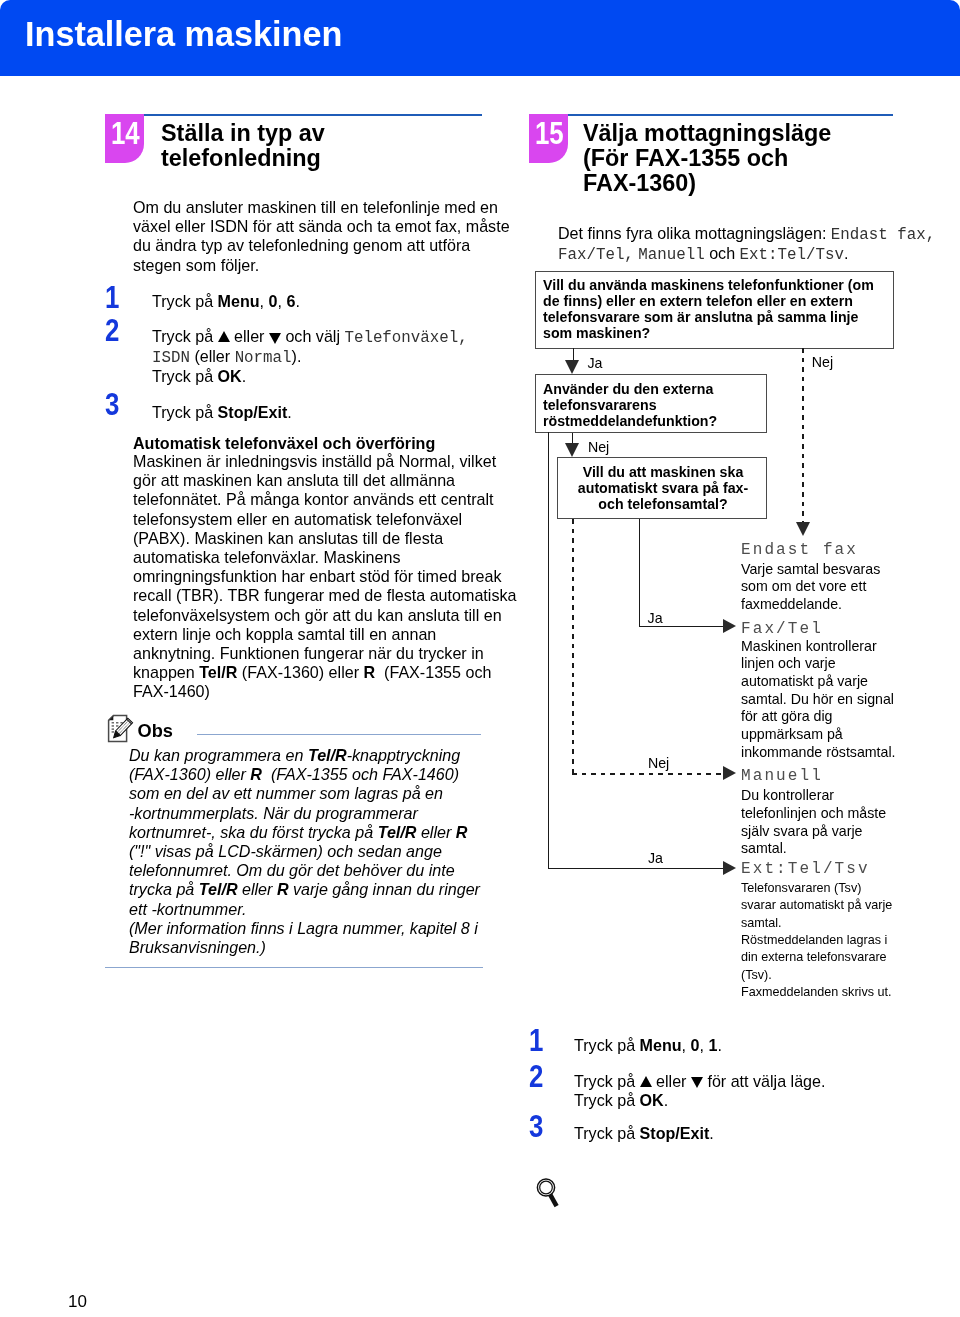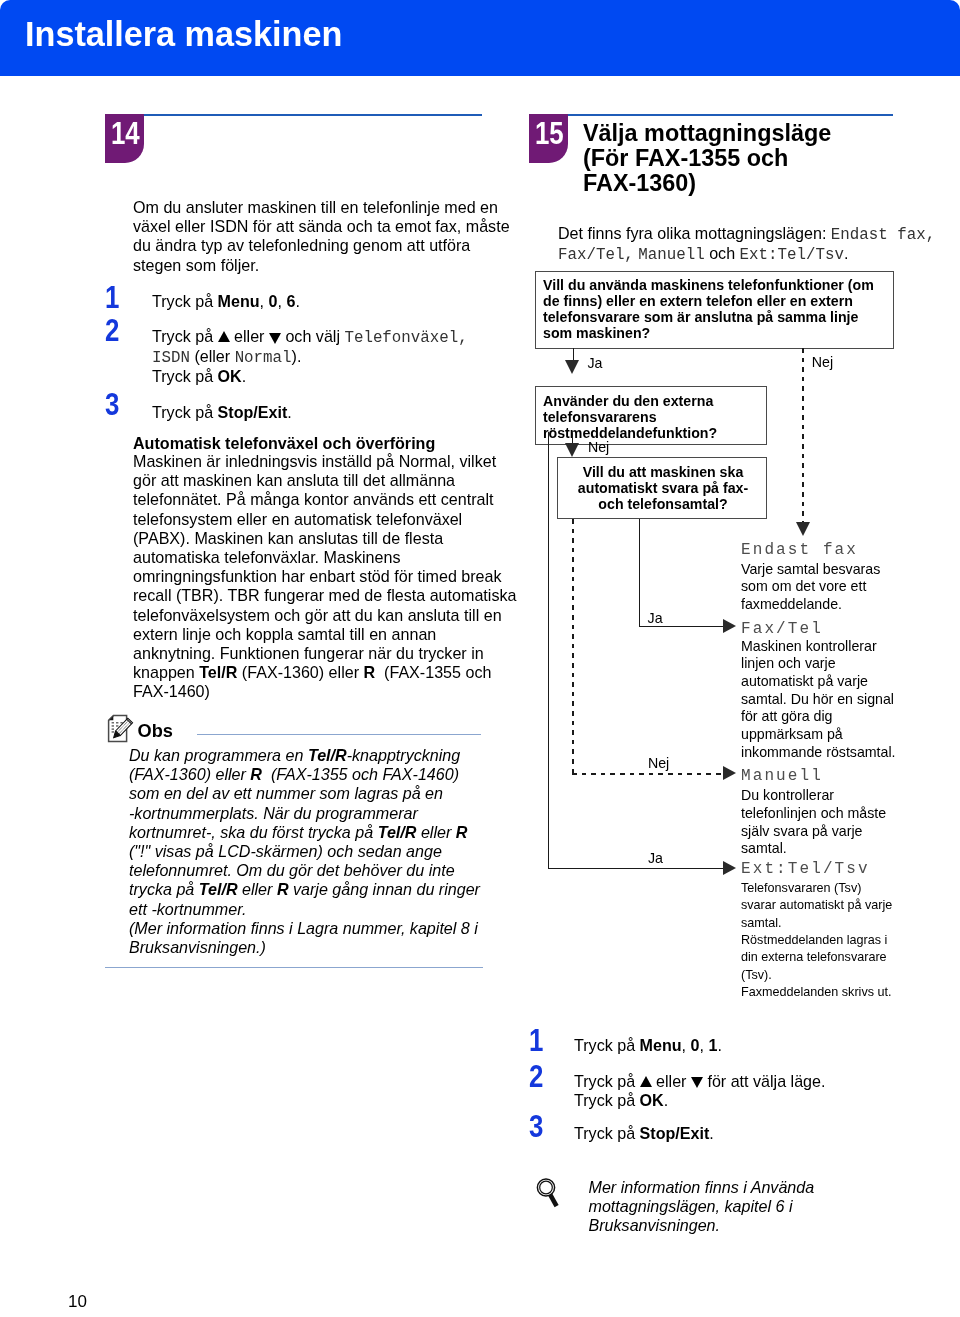--- a/index.html
+++ b/index.html
@@ -1,21 +1,21 @@
 <!DOCTYPE html>
 <html><head>
 <meta charset="utf-8">
 <style>
   html,body{margin:0;padding:0;}
   body{width:960px;height:1317px;background:#fff;font-family:"Liberation Sans",sans-serif;}
   .page{position:relative;width:960px;height:1317px;overflow:hidden;background:#fff;border-radius:10px;}
   .hdr{position:absolute;left:0;top:0;width:960px;height:76px;background:#0049f2;}
   .hdr-title{position:absolute;left:25px;top:17px;font-size:34.2px;line-height:34px;font-weight:bold;color:#fff;}
   .sec-rule{position:absolute;height:1.6px;background:#1f5cb8;}
-  .badge{position:absolute;width:39px;height:49.3px;background:#701a75;border-radius:0 0 19px 0;}
+  .badge{position:absolute;width:39px;height:49.3px;background:#d946ef;border-radius:0 0 19px 0;}
   .badge span{position:absolute;left:5.5px;top:1px;color:#fff;font-size:31.5px;font-weight:bold;line-height:37px;
          transform:scaleX(0.82);transform-origin:left top;display:block;}
   .sec-title{position:absolute;font-size:23.4px;line-height:25px;font-weight:bold;color:#000;}
 
   .body-txt{position:absolute;font-size:16.1px;line-height:19.2px;color:#000;margin-left:28px;}
   .mono{font-family:"Liberation Mono",monospace;font-size:15.8px;color:#333;line-height:18px;}
   .num{position:absolute;color:#1438dc;font-weight:bold;font-size:31.5px;line-height:31.5px;transform:scaleX(0.82);transform-origin:left top;}
   .step-txt{position:absolute;font-size:16.1px;line-height:19.2px;color:#000;}
   b{font-weight:bold;}
   .nb{white-space:nowrap;}
@@ -44,20 +44,21 @@
 
 <div class="page">
   <div class="hdr">
     <div class="hdr-title">Installera maskinen</div>
   </div>
 
   <div class="sec-rule" style="left:142px;top:114px;width:340px;"></div>
   <div class="badge" style="left:105px;top:113.5px;">
       <span>14</span>
     </div>
+  <div class="sec-title" style="left:161px;top:120.7px;width:300px;">Ställa in typ av telefonledning</div>
 
   <div class="sec-rule" style="left:566px;top:114px;width:327px;"></div>
   <div class="badge" style="left:529px;top:113.5px;">
       <span>15</span>
     </div>
   <div class="sec-title" style="left:583px;top:120.7px;width:255px;">Välja mottagningsläge (För FAX-1355 och FAX-1360)</div>
 
   <div class="body-txt" style="left:105px;top:198px;width:380px;">Om du ansluter maskinen till en telefonlinje med en växel eller ISDN för att sända och ta emot fax, måste du ändra typ av telefonledning genom att utföra stegen som följer.</div>
 
   <div class="num" style="left:105px;top:282px;">1</div>
@@ -97,21 +98,21 @@
   </div>
   <div class="obs-label" style="left:137.5px;top:722px;">Obs</div>
   <div class="obs-rule" style="left:196.5px;top:733.5px;width:284px;"></div>
   <div class="obs-body" style="left:129px;top:746px;width:355px;">Du kan programmera en <b>Tel/R</b>-knapptryckning (FAX-1360) eller <b>R</b>&nbsp; (FAX-1355 och FAX-1460) som en del av ett nummer som lagras på en <span class="nb">-kortnummerplats.</span> När du programmerar kortnumret-, ska du först trycka på <b>Tel/R</b> eller <b>R</b> ("!" visas på LCD-skärmen) och sedan ange telefonnumret. Om du gör det behöver du inte trycka på <b>Tel/R</b> eller <b>R</b> varje gång innan du ringer ett <span class="nb">-kortnummer.</span><br>(Mer information finns i Lagra nummer, kapitel 8 i Bruksanvisningen.)</div>
 
   <div class="body-txt" style="left:530px;top:224px;width:378px;">Det finns fyra olika mottagningslägen: <span class="mono nb">Endast fax,</span> <span class="mono nb">Fax/Tel,</span> <span class="mono nb">Manuell</span> och <span class="mono nb">Ext:Tel/Tsv</span>.</div>
 
   <div class="fbox" style="left:534.5px;top:270.5px;width:359px;height:78px;">
       <span style="width:332px;top:5px;">Vill du använda maskinens telefonfunktioner (om de finns) eller en extern telefon eller en extern telefonsvarare som är anslutna på samma linje som maskinen?</span>
     </div>
-  <div class="fbox" style="left:534.5px;top:373.5px;width:232.5px;height:59px;margin-top:12px;">
+  <div class="fbox" style="left:534.5px;top:373.5px;width:232.5px;height:59px;">
       <span style="width:215px;top:6.5px;">Använder du den externa telefonsvararens röstmeddelandefunktion?</span>
     </div>
   <div class="fbox" style="left:556.5px;top:456.5px;width:210.5px;height:62.5px;text-align:center;">
       <span style="width:196px;top:6px;">Vill du att maskinen ska automatiskt svara på fax- och telefonsamtal?</span>
     </div>
 
   <div class="vline" style="left:572.5px;top:348px;height:13px;"></div>
   <div class="arr-dn" style="left:564.9px;top:359.5px;"></div>
   <div class="flab" style="left:587.4px;top:355.9px;">Ja</div>
 
@@ -154,18 +155,17 @@
   <div class="num" style="left:529px;top:1110.7px;">3</div>
   <div class="step-txt" style="left:574px;top:1124px;width:340px;">Tryck på <b>Stop/Exit</b>.</div>
 
   <div class="tip-icon" style="left:534px;top:1175px;">
     <svg width="28" height="36" viewBox="0 0 28 36" fill="none">
       <circle cx="12" cy="12.5" r="8.6" fill="#fff" stroke="#111" stroke-width="1.5"></circle>
       <circle cx="12" cy="12.5" r="6.3" fill="#fff" stroke="#111" stroke-width="1.2"></circle>
       <path d="M16.2 19.6 L22.6 31.2" stroke="#111" stroke-width="4.6" stroke-linecap="butt"></path>
     </svg>
   </div>
-  <div class="obs-body" style="left:588.5px;top:1178px;width:320px;">Mer information finns i Använda mottagningslägen, kapitel 6 i Bruksanvisningen.</div>
 
   <div class="obs-rule" style="left:105px;top:967px;width:378px;"></div>
 
   <div style="position:absolute;left:68px;top:1292px;font-size:17px;color:#000;">10</div>
 </div>
 
 </body></html>

